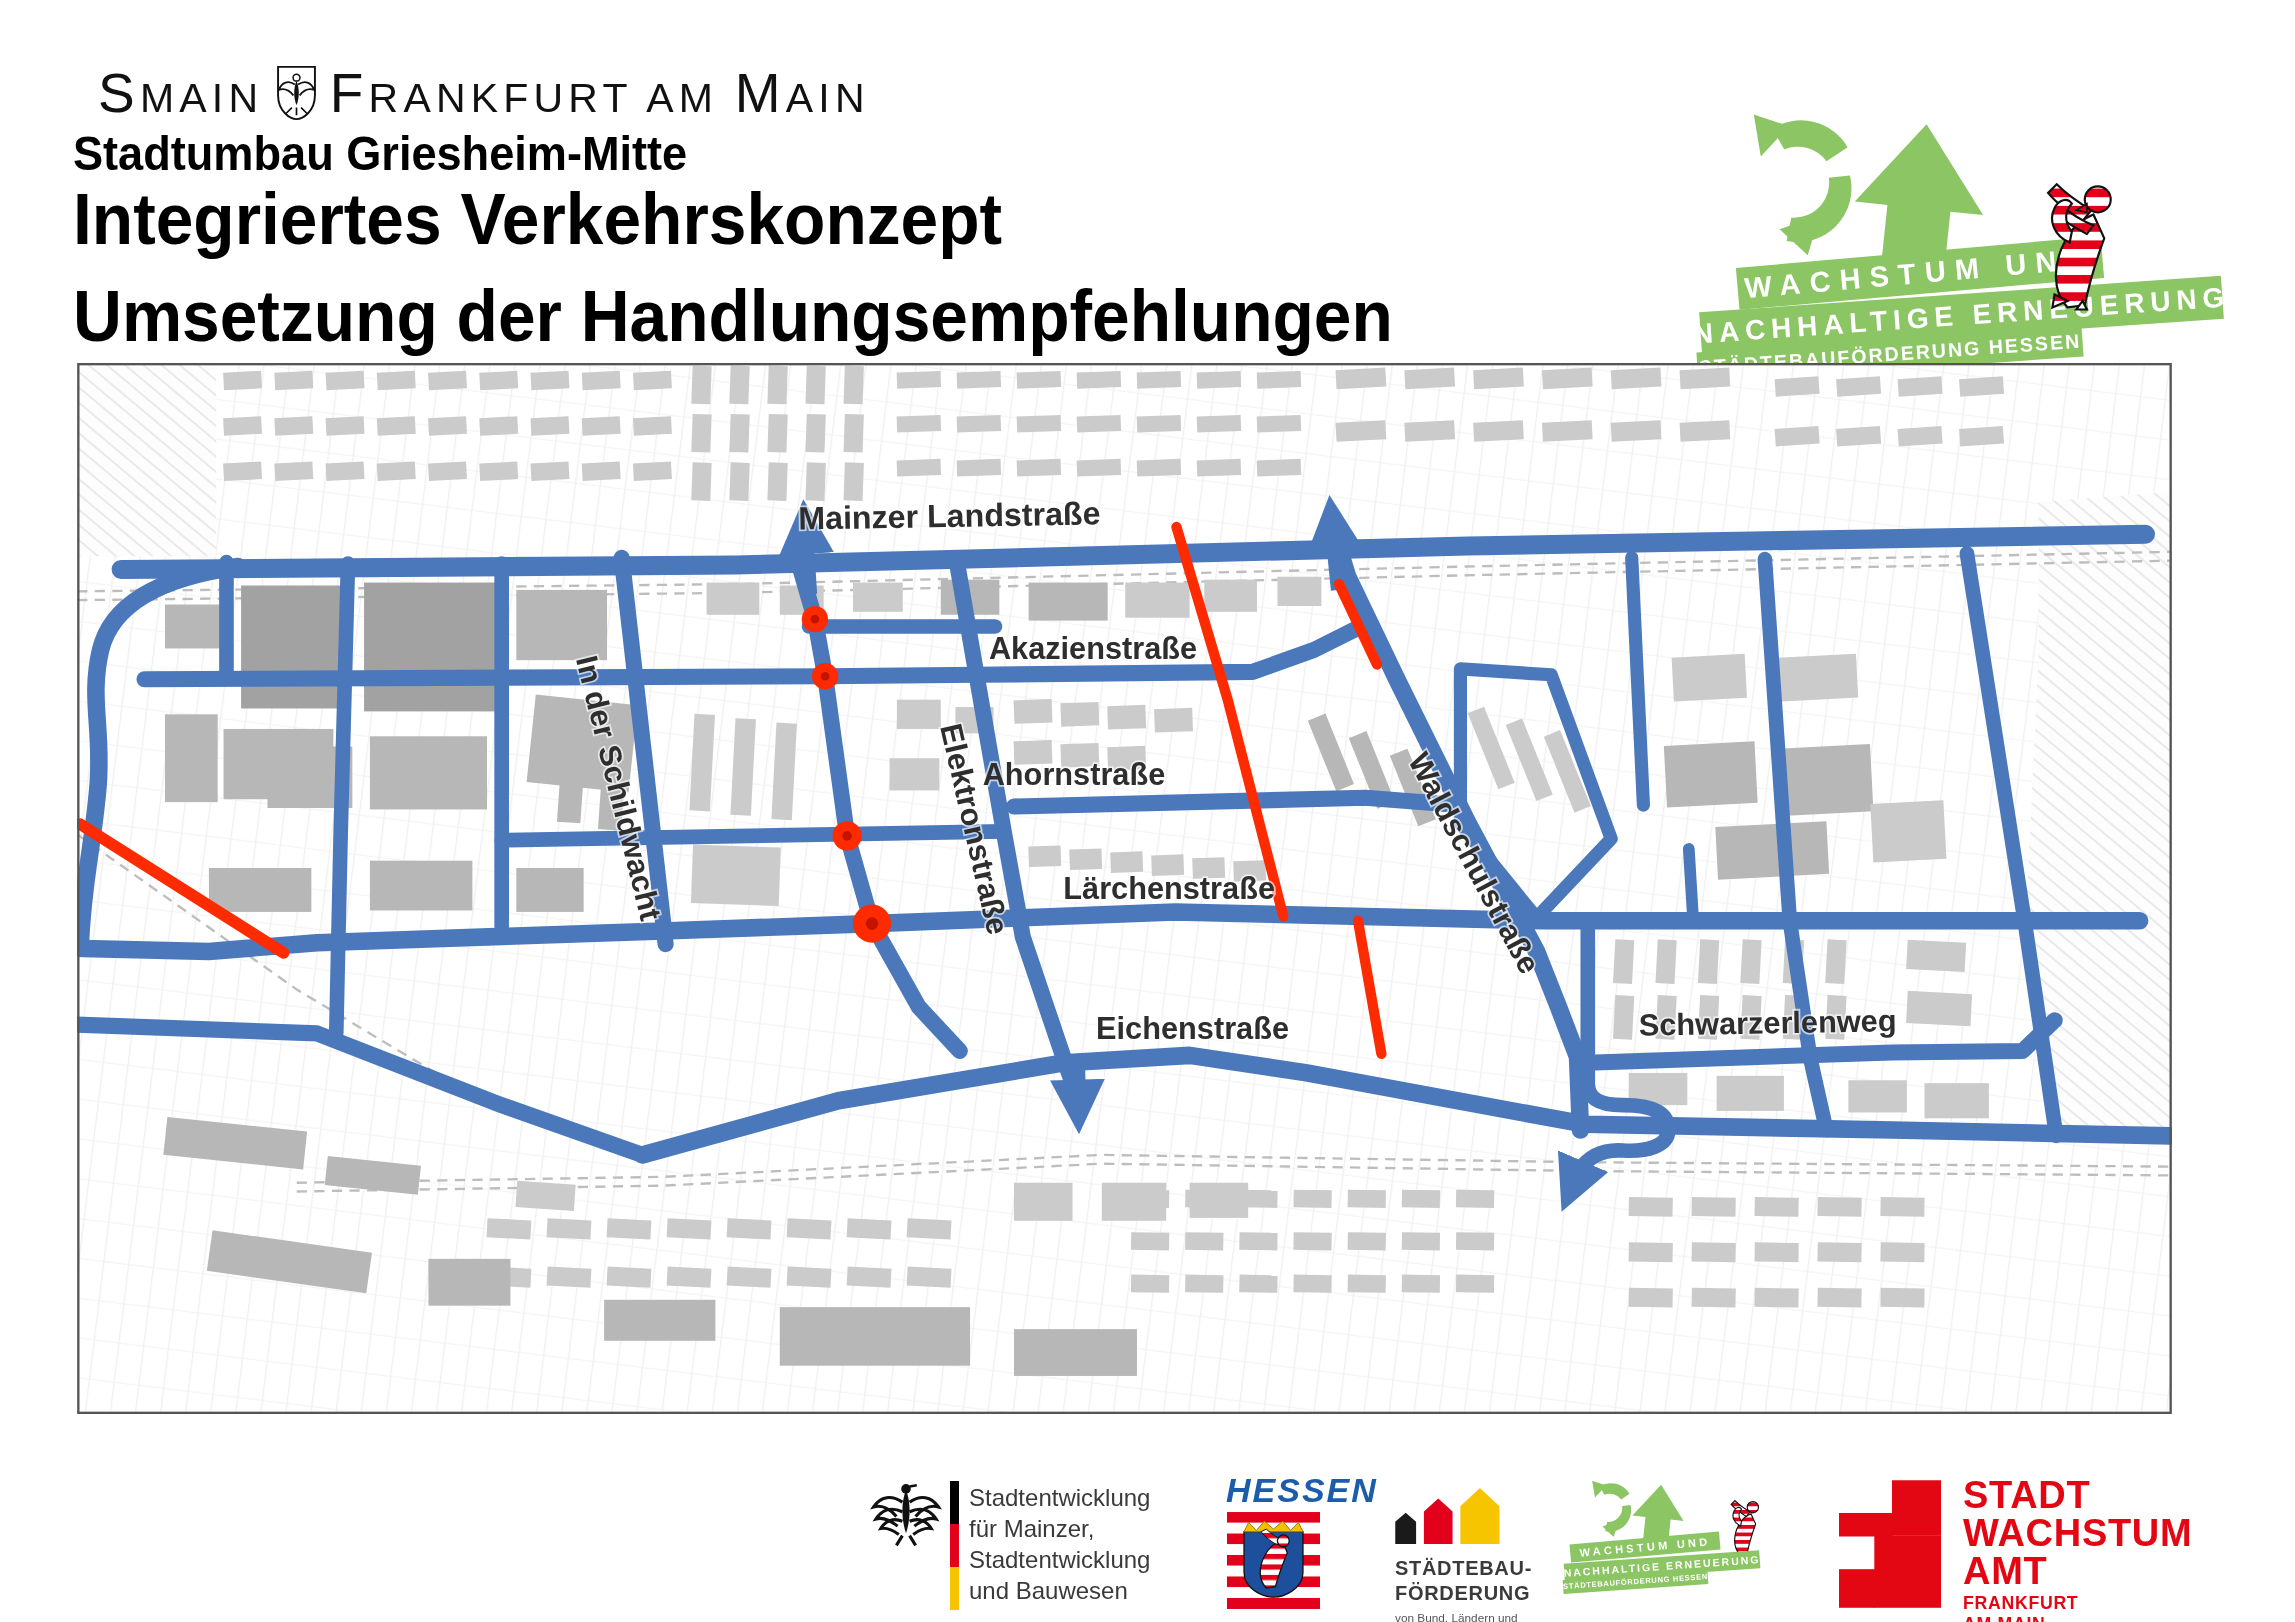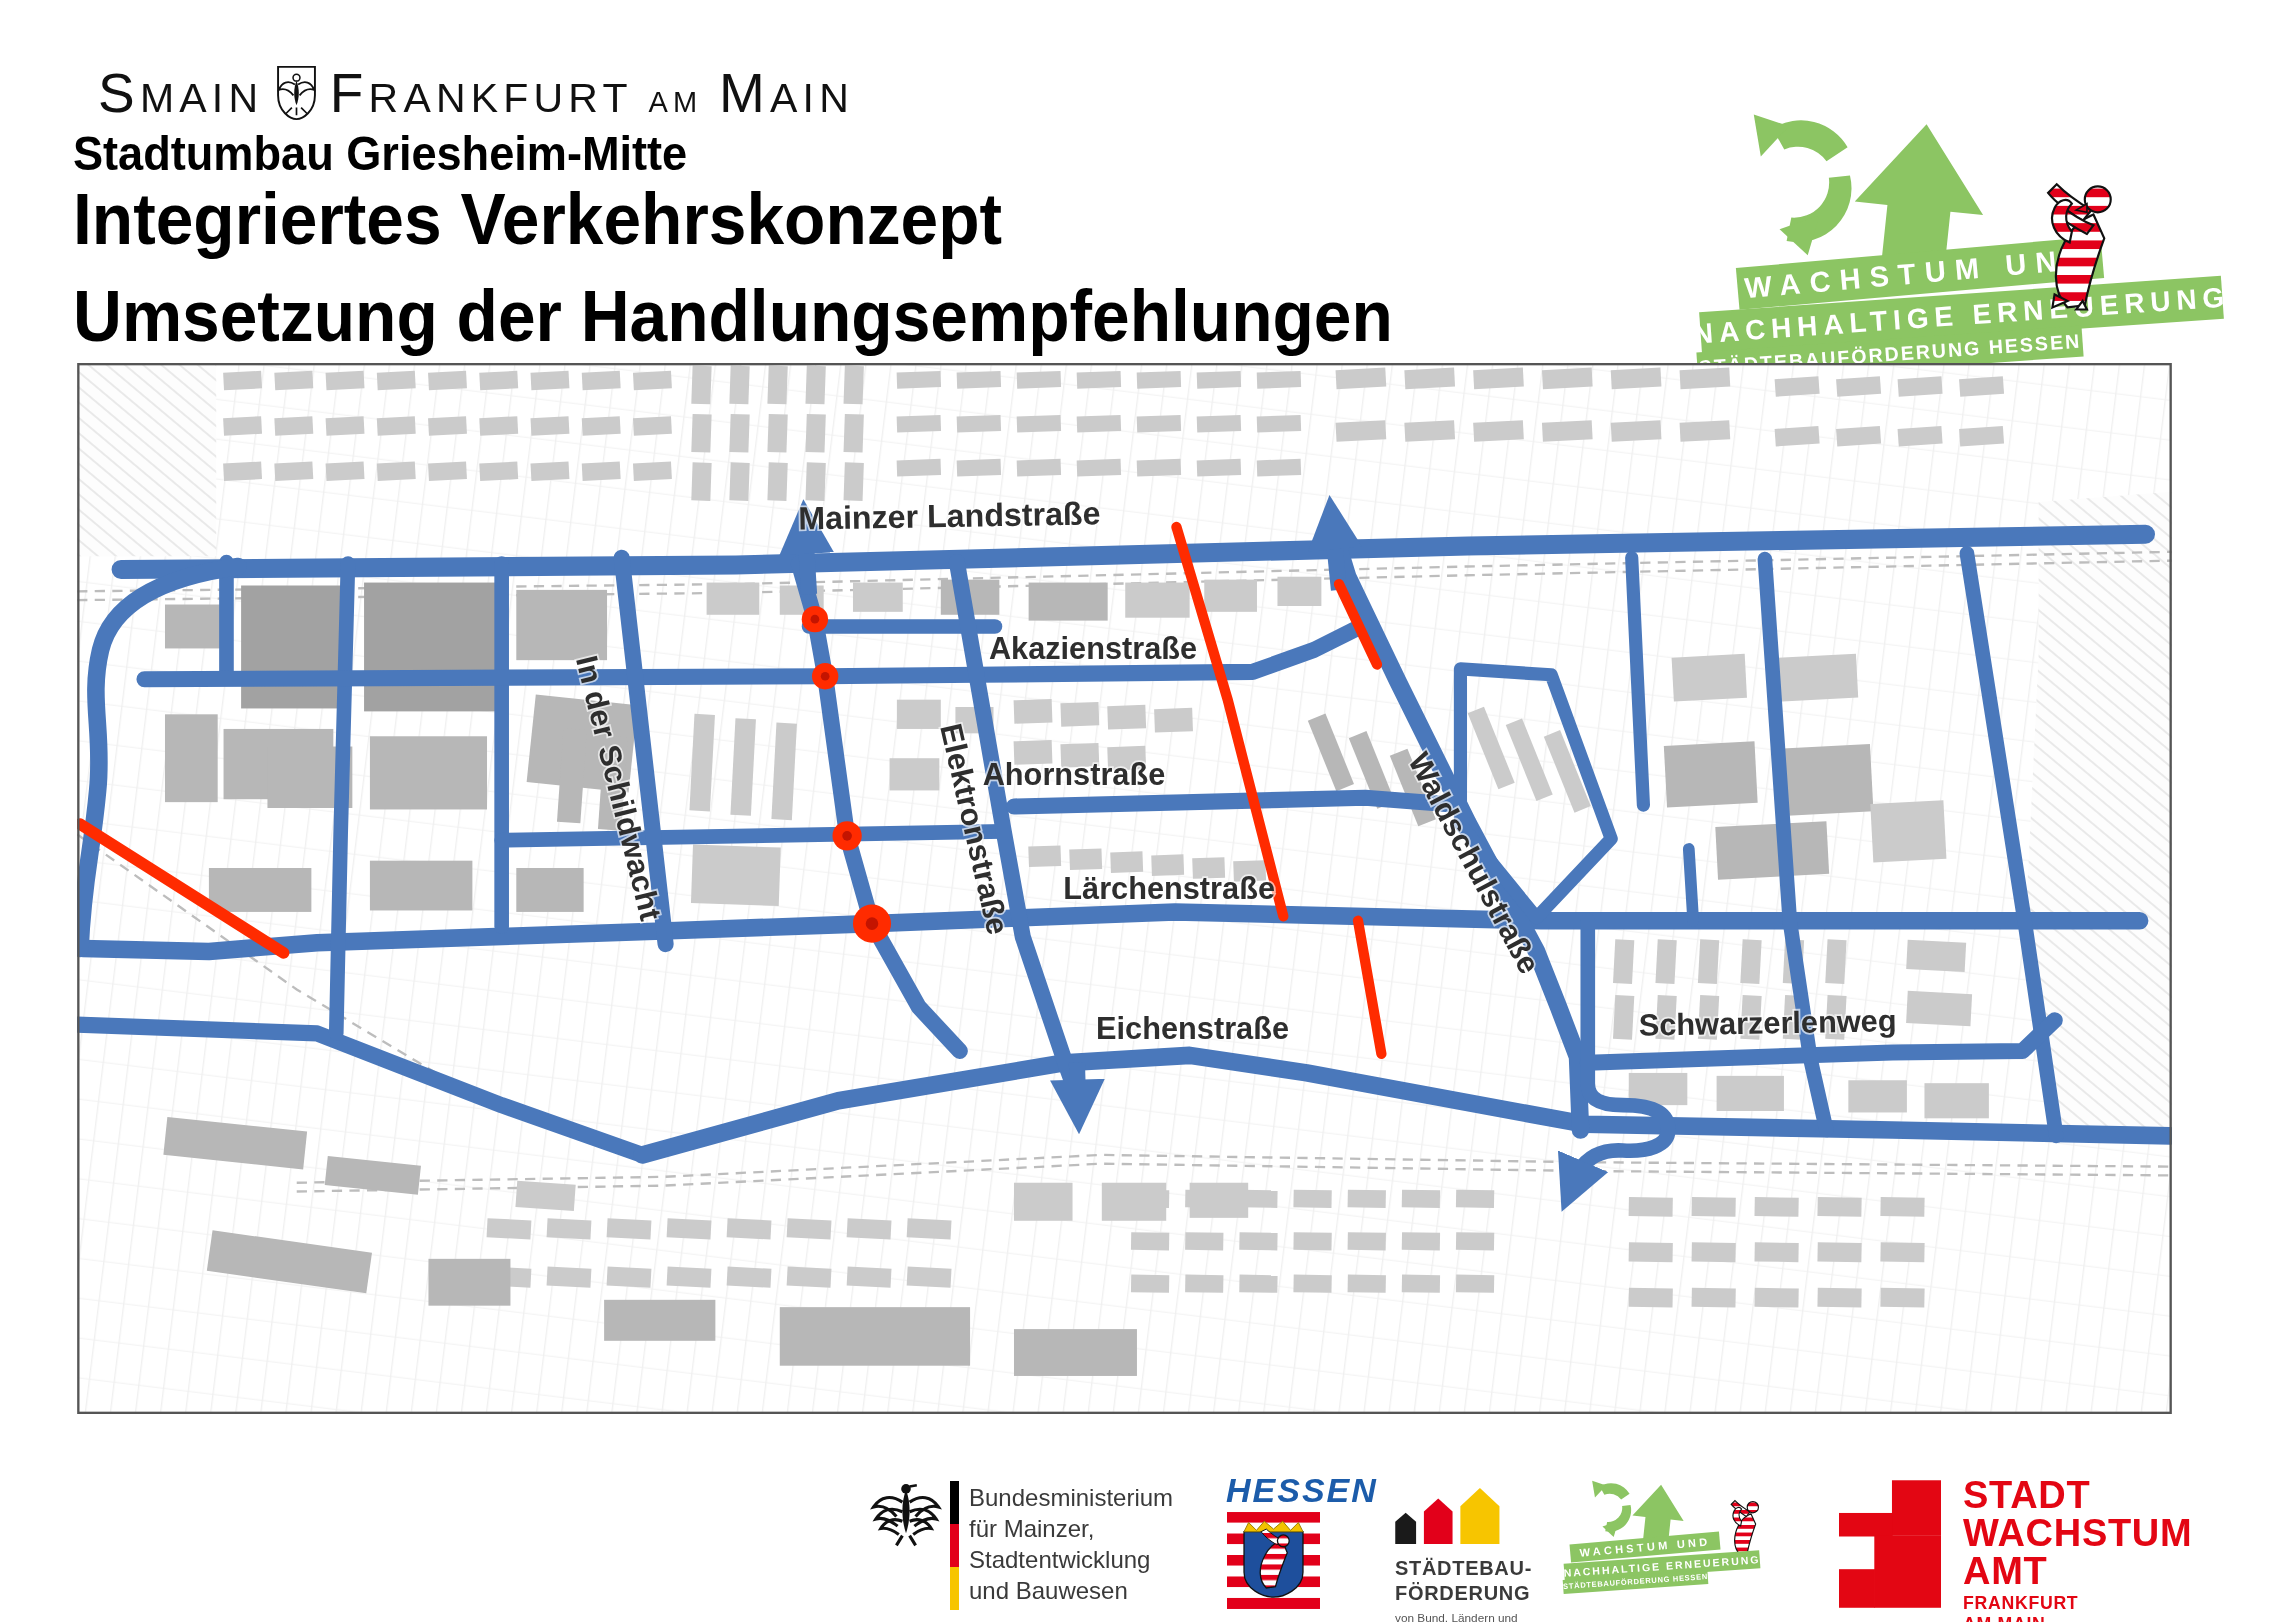--- a/index.html
+++ b/index.html
@@ -68,21 +68,21 @@
 
 <div class="abs" id="city-logo">
   <span class="w"><span class="big">S</span><span>MAIN</span></span>
   <svg width="43" height="58" viewBox="0 0 56 74">
     <path d="M4,3 H52 V40 C52,61 36,71 28,71 C20,71 4,61 4,40 Z" fill="#fff" stroke="#111" stroke-width="2.5"></path>
     <circle cx="28" cy="17" r="4.5" fill="none" stroke="#111" stroke-width="2"></circle>
     <path d="M28,21 C24,31 24,43 28,53 C32,43 32,31 28,21 Z" fill="#111"></path>
     <path d="M26,26 C17,20 9,23 5,33 C13,30 19,34 24,40 M30,26 C39,20 47,23 51,33 C43,30 37,34 32,40" fill="none" stroke="#111" stroke-width="2.4"></path>
     <path d="M22,56 L14,64 M28,56 L28,66 M34,56 L42,64" stroke="#111" stroke-width="2.2"></path>
   </svg>
-  <span class="w"><span class="big">F</span>RANKFURT <span class="big" style="font-size:29px">AM</span> <span class="big">M</span>AIN</span>
+  <span class="w"><span class="big">F</span>RANKFURT <span class="big" style="font-size:41px">AM</span> <span class="big">M</span>AIN</span>
 </div>
 
 <div class="abs" id="kicker">Stadtumbau Griesheim-Mitte</div>
 <div class="abs" id="title">Integriertes Verkehrskonzept</div>
 <div class="abs" id="subtitle">Umsetzung der Handlungsempfehlungen</div>
 
 <div class="abs" id="badge">
   <svg class="abs" style="left:36px;top:6.5px" width="353" height="183" viewBox="0 0 300 156">
     <g fill="#8cc563">
       <polygon points="150,156 150,88 122,88 176,16 232,88 204,88 204,156" transform="rotate(6 176 86)"></polygon>
@@ -404,21 +404,21 @@
       <path d="M33,36 C40,33 47,35 51,42 C45,41 40,44 36,47"></path>
       <path d="M27,48 L22,56 M33,48 L38,56"></path>
     </g>
   </svg>
   <div class="bar">
     <div style="height:43px;background:#000"></div>
     <div style="height:43px;background:#e2001a"></div>
     <div style="height:43px;background:#f7c500"></div>
   </div>
   <div class="txt">
-    <div>Bundesministerium</div>
+    <div>Stadtentwicklung</div>
     <div>für Mainzer, Stadtentwicklung</div>
     <div>und Bauwesen</div>
   </div>
 </div>
 
 <div class="abs" id="hessen">
   <div class="t">HESSEN</div>
   <svg class="flag" viewBox="0 0 142 148">
     <g>
       <rect y="0" width="142" height="16.4" fill="#e2001a"></rect>

